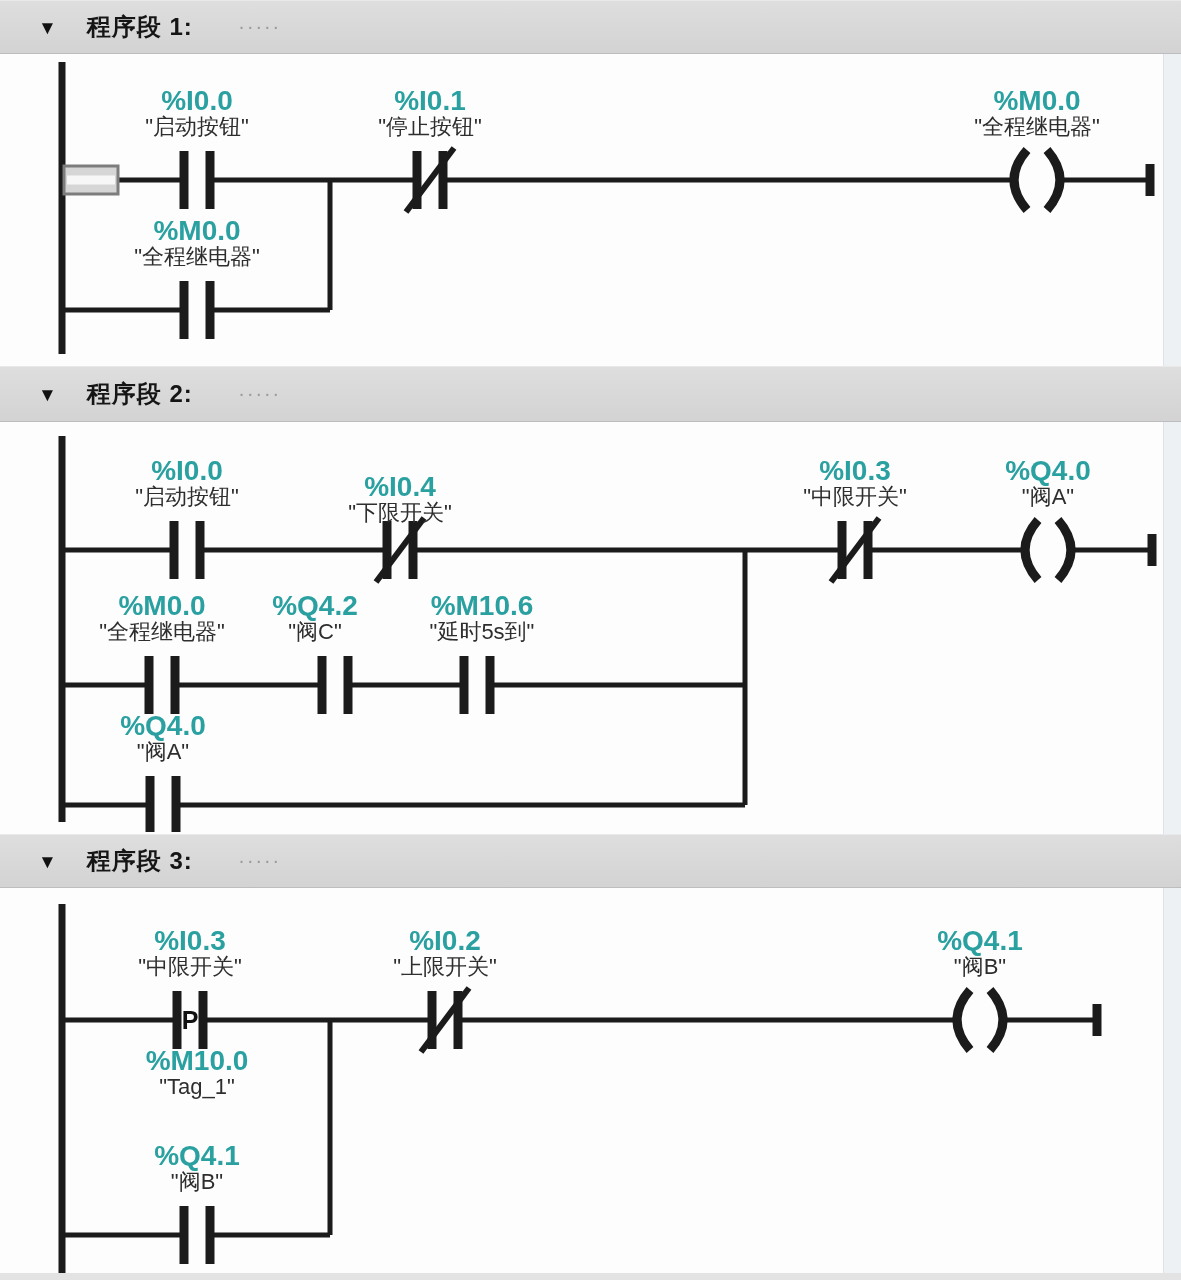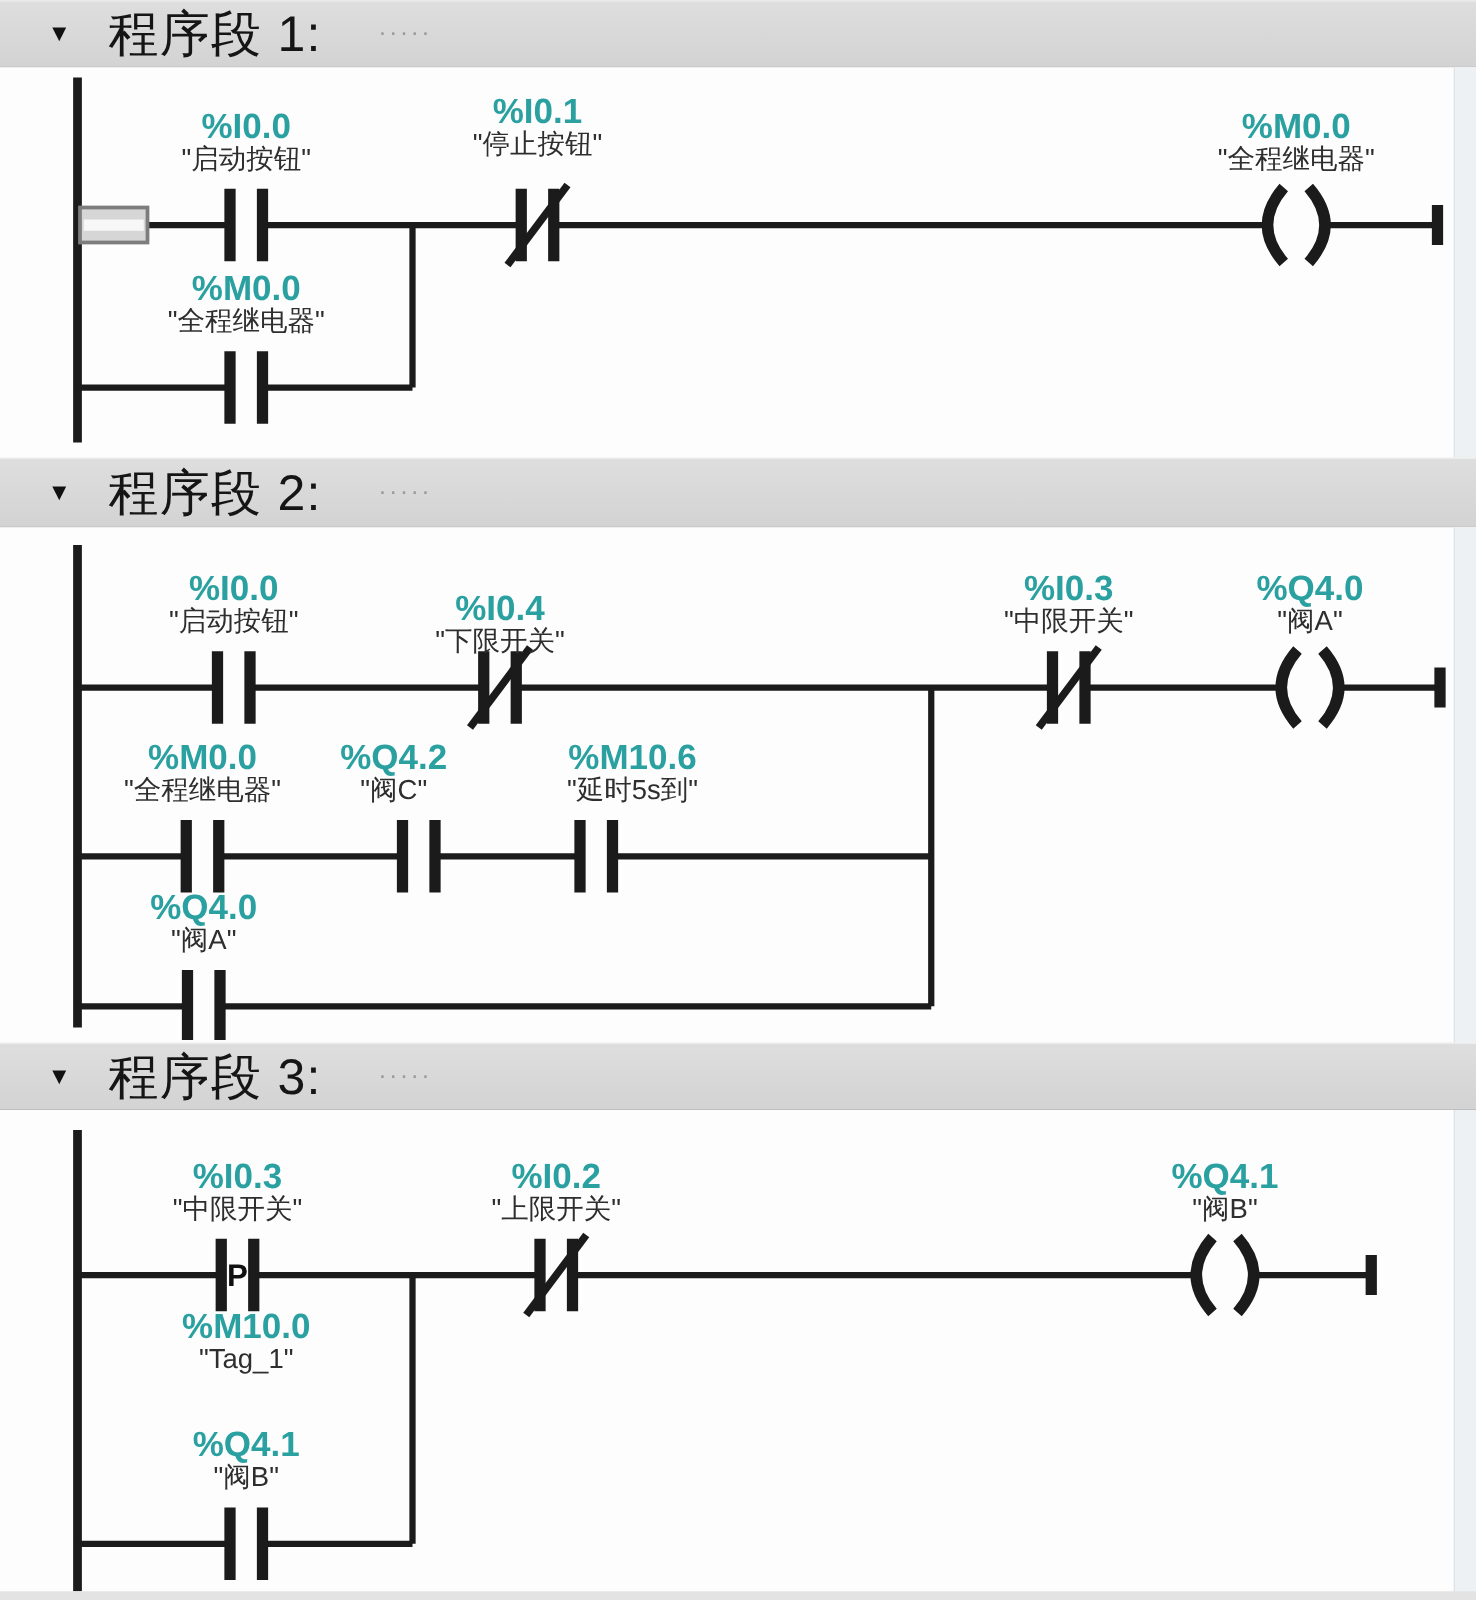--- a/index.html
+++ b/index.html
@@ -3,21 +3,21 @@
 <meta charset="utf-8">
 <style>
   html,body{margin:0;padding:0;background:#ffffff;}
   #page{position:relative;width:1181px;height:1280px;overflow:hidden;
         font-family:"Liberation Sans","DejaVu Sans",sans-serif;background:#ffffff;}
   .nethdr{position:relative;width:1181px;display:flex;align-items:center;
           background:linear-gradient(#dedede,#d3d3d3);
           border-top:1px solid #e9e9e9;border-bottom:1px solid #bdbdbd;box-sizing:border-box;}
   .hdr1{height:54px}.hdr2{height:56px}.hdr3{height:54px}
   .tri{margin-left:38px;font-size:19px;color:#111;line-height:1;cursor:pointer;}
-  .nettitle{margin-left:30px;font-size:40px;font-weight:normal;color:#151515;letter-spacing:1px;}
+  .nettitle{margin-left:30px;font-size:24px;font-weight:bold;color:#151515;letter-spacing:1px;}
   .netcomment{margin-left:46px;font-size:20px;color:#9a9a9a;letter-spacing:3px;transform:translateY(-5px);}
   .ladder{position:relative;width:1181px;background:#fdfdfe;}
   .lad1{height:312px}.lad2{height:412px}.lad3{height:392px}
   .ladder svg{position:absolute;left:0;top:0;}
   .rstrip{position:absolute;top:0;right:0;bottom:0;width:17px;background:#edf1f4;border-left:1px solid #dde3e7;}
   .bstrip{position:absolute;left:0;right:0;bottom:0;height:7px;background:#e3e3e3;}
   .tagline{position:absolute;transform:translateX(-50%);text-align:center;white-space:nowrap;line-height:26px;}
   .addr{font-size:28px;font-weight:bold;color:#2aa0a0;}
   .tname{font-size:22px;color:#2e2e2e;}
 </style>
@@ -68,21 +68,21 @@
       </g>
       <g stroke="#1b1b1b" stroke-width="9">
         <line x1="184" y1="227" x2="184" y2="285"></line>
           <line x1="210" y1="227" x2="210" y2="285"></line>
       </g>
     </svg>
     <div class="tagline" style="left:197px;top:34px">
       <div class="addr">%I0.0</div>
       <div class="tname">"启动按钮"</div>
     </div>
-    <div class="tagline" style="left:430px;top:22px">
+    <div class="tagline" style="left:430px;top:34px">
       <div class="addr">%I0.1</div>
       <div class="tname">"停止按钮"</div>
     </div>
     <div class="tagline" style="left:1037px;top:34px">
       <div class="addr">%M0.0</div>
       <div class="tname">"全程继电器"</div>
     </div>
     <div class="tagline" style="left:197px;top:164px">
       <div class="addr">%M0.0</div>
       <div class="tname">"全程继电器"</div>
@@ -170,21 +170,21 @@
       <div class="tname">"阀A"</div>
     </div>
     <div class="tagline" style="left:162px;top:171px">
       <div class="addr">%M0.0</div>
       <div class="tname">"全程继电器"</div>
     </div>
     <div class="tagline" style="left:315px;top:171px">
       <div class="addr">%Q4.2</div>
       <div class="tname">"阀C"</div>
     </div>
-    <div class="tagline" style="left:506px;top:171px">
+    <div class="tagline" style="left:482px;top:171px">
       <div class="addr">%M10.6</div>
       <div class="tname">"延时5s到"</div>
     </div>
     <div class="tagline" style="left:163px;top:291px">
       <div class="addr">%Q4.0</div>
       <div class="tname">"阀A"</div>
     </div>
     <div class="rstrip"></div>
   </div>
 

